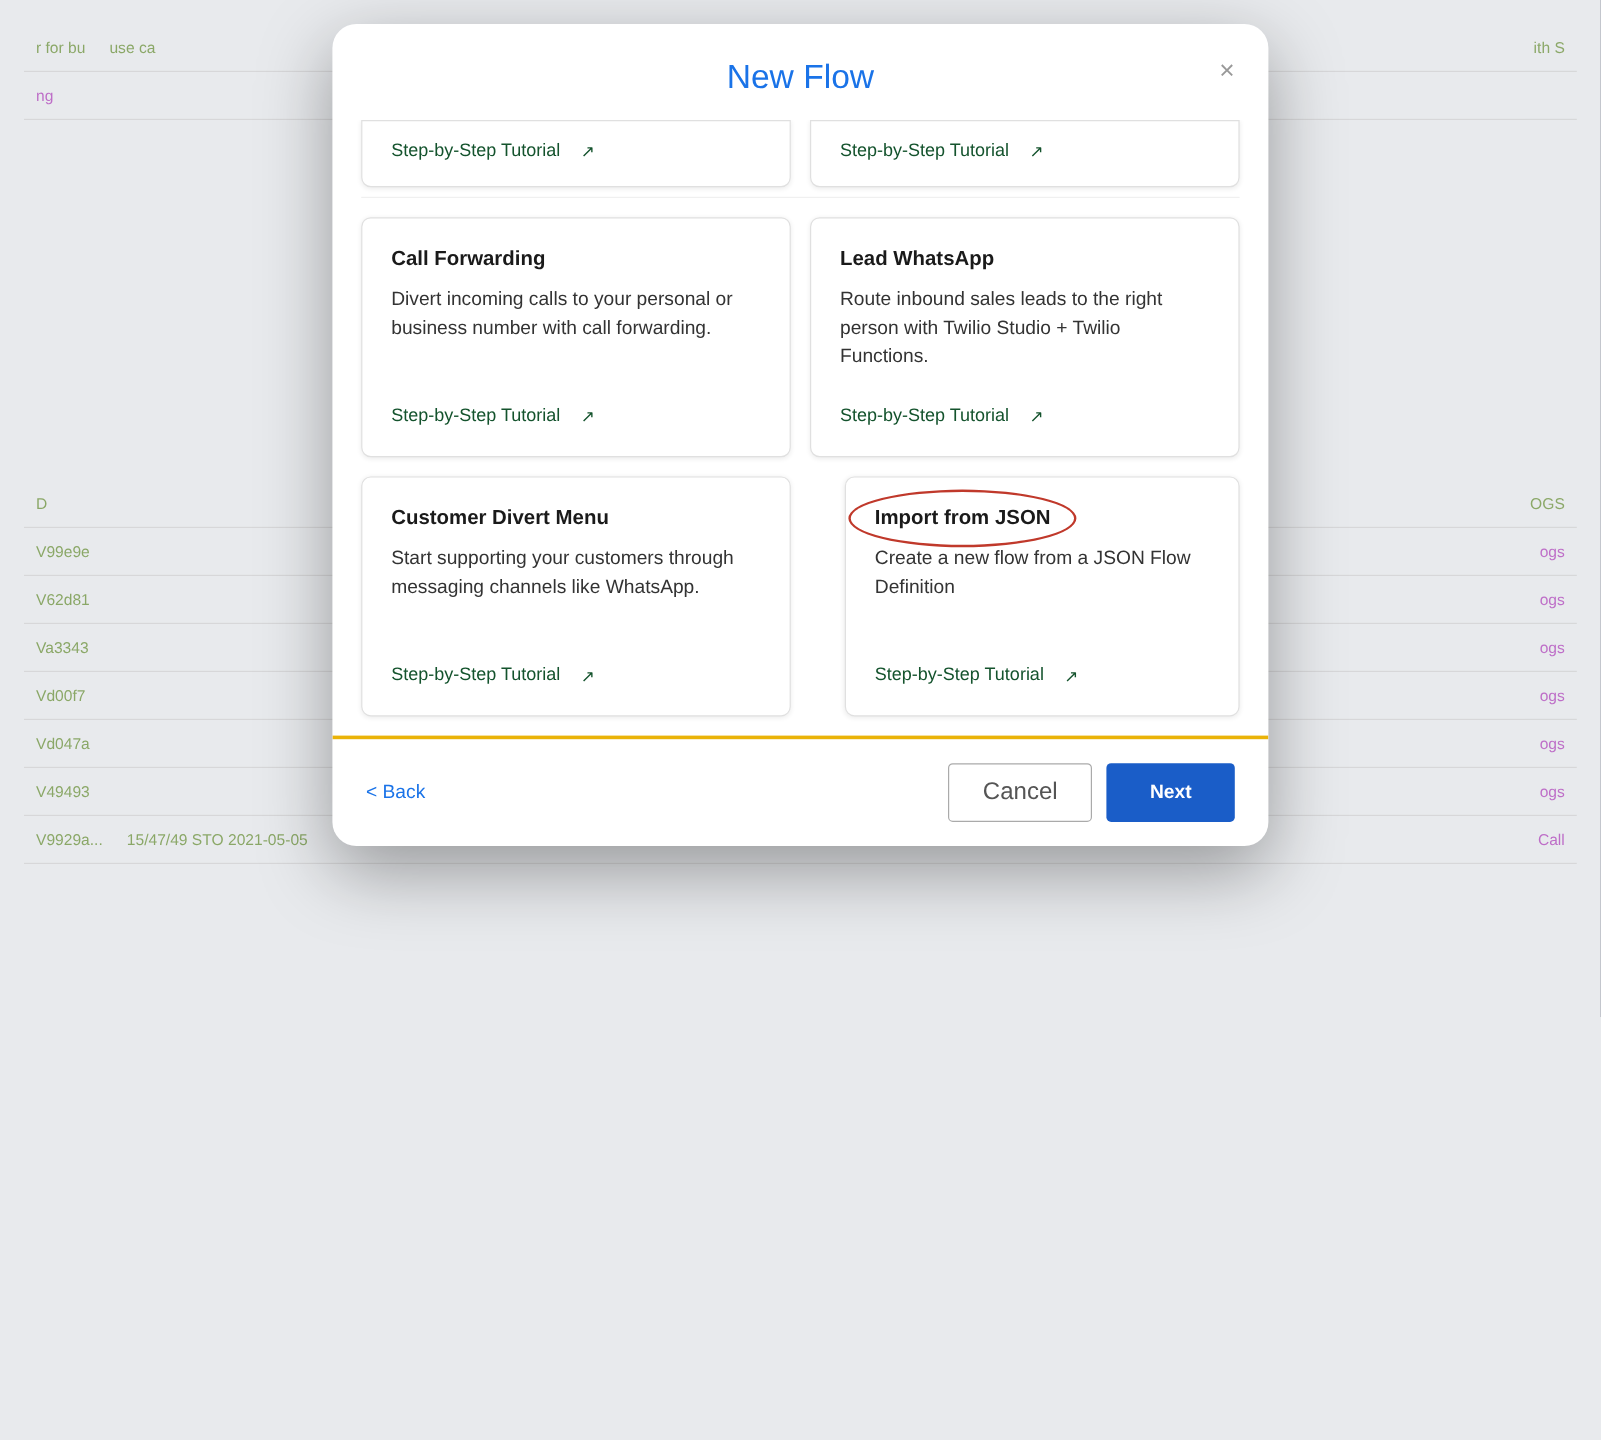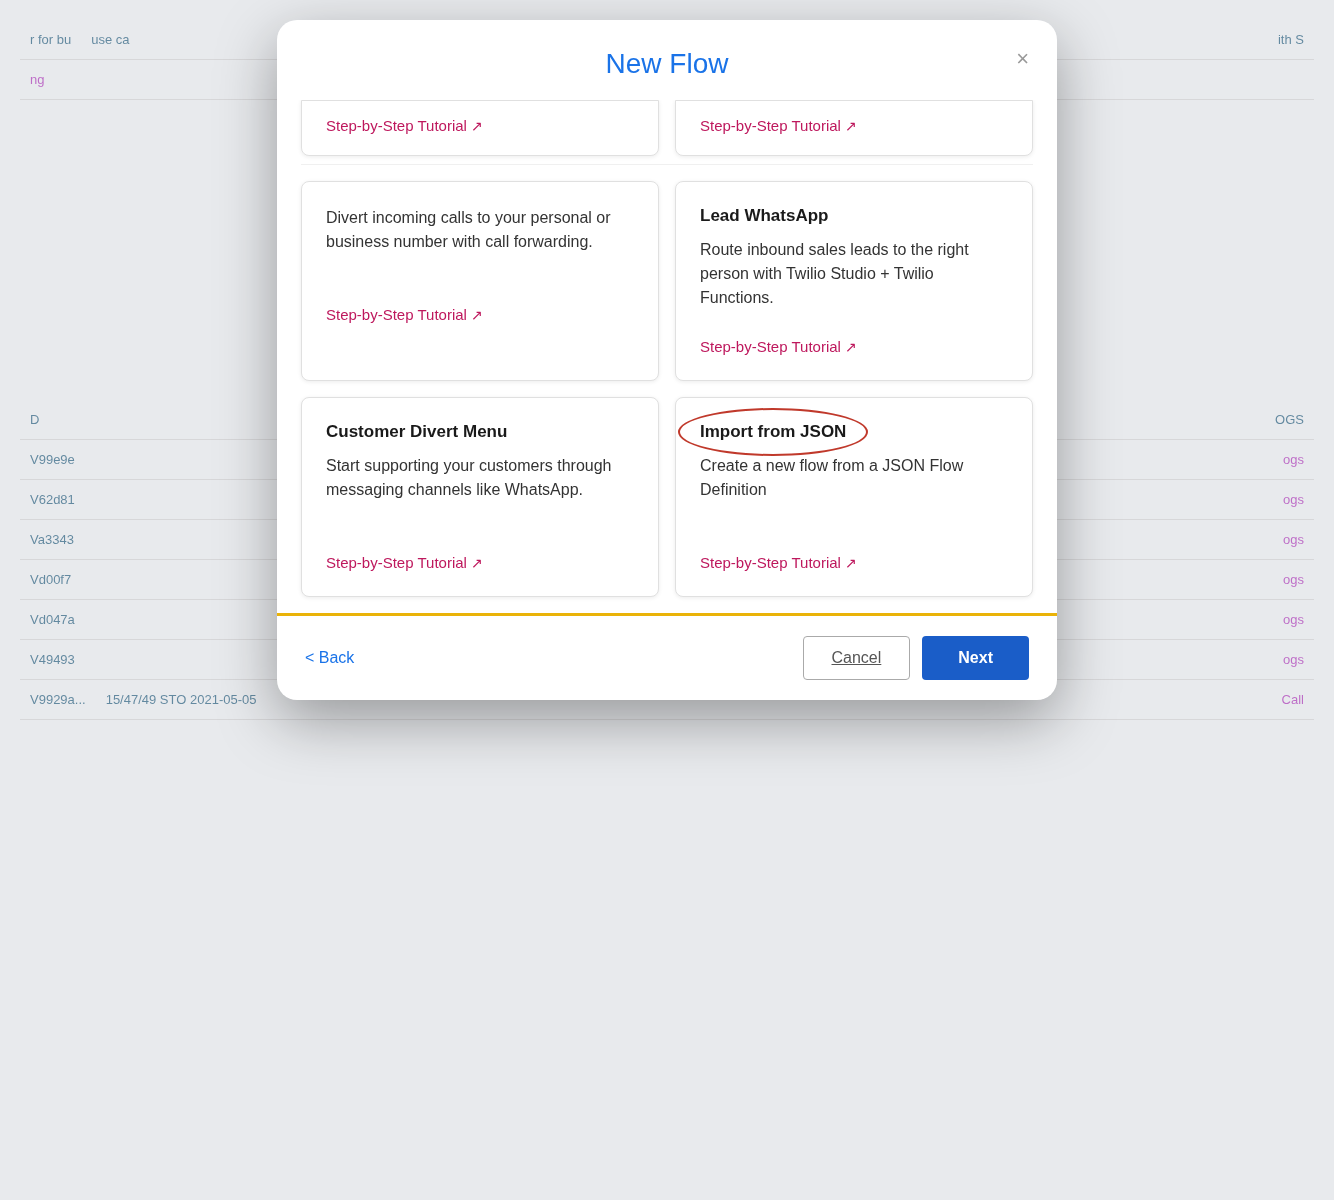--- a/index.html
+++ b/index.html
@@ -36,21 +36,21 @@
       border-bottom: 1px solid #ccc;
       display: flex;
       align-items: center;
       gap: 20px;
       font-size: 13px;
       color: #333;
       padding: 0 10px;
     }
 
     .bg-cell-blue { color: #a21caf; }
-    .bg-cell-gray { color: #0c4a6e; }
+    .bg-cell-gray { color: #4d7c0f; }
 
     
     .modal-backdrop {
       position: absolute;
       inset: 0;
       z-index: 10;
       display: flex;
       align-items: flex-start;
       justify-content: center;
       padding-top: 20px;
@@ -114,44 +114,45 @@
       border-radius: 8px;
       padding: 24px;
       background: #fff;
       box-shadow: 0 1px 4px rgba(0,0,0,0.08);
       cursor: pointer;
       transition: box-shadow 0.2s;
     }
 
     .card.highlighted {
       position: relative;
+      margin-left: 29px;
     }
 
     .card-title {
       font-size: 17px;
       font-weight: 700;
       color: #1a1a1a;
       margin-bottom: 12px;
     }
 
     .card-description {
       font-size: 16px;
       color: #333;
       line-height: 1.5;
       margin-bottom: 20px;
       min-height: 80px;
     }
 
     .card-link {
-      color: #be185d;
+      color: #14532d;
       font-size: 15px;
       text-decoration: none;
       display: inline-flex;
       align-items: center;
-      gap: 4px;
+      gap: 17px;
     }
 
     .arrow-icon {
       display: inline-block;
       font-size: 14px;
     }
 
     
     .cards-partial {
       display: grid;
@@ -210,25 +211,24 @@
 
     .footer-right {
       display: flex;
       gap: 12px;
     }
 
     .btn-cancel {
       background: #fff;
       border: 1px solid #aaa;
       color: #555;
-      font-size: 16px;
+      font-size: 20px;
       padding: 12px 28px;
       border-radius: 4px;
       cursor: pointer;
-      text-decoration: underline;
     }
 
     .btn-next {
       background: #1a5dc8;
       border: none;
       color: #fff;
       font-size: 16px;
       font-weight: 700;
       padding: 12px 36px;
       border-radius: 4px;
@@ -306,20 +306,21 @@
           <a class="card-link">
             <span>Step-by-Step Tutorial</span>
             <span class="arrow-icon">↗</span>
           </a>
         </div>
       </div>
 
       <div class="cards-grid">
 
         <div class="card">
+          <div class="card-title">Call Forwarding</div>
           <div class="card-description">Divert incoming calls to your personal or business number with call forwarding.</div>
           <a class="card-link">
             <span>Step-by-Step Tutorial</span>
             <span class="arrow-icon">↗</span>
           </a>
         </div>
 
         <div class="card">
           <div class="card-title">Lead WhatsApp</div>
           <div class="card-description">Route inbound sales leads to the right person with Twilio Studio + Twilio Functions.</div>

